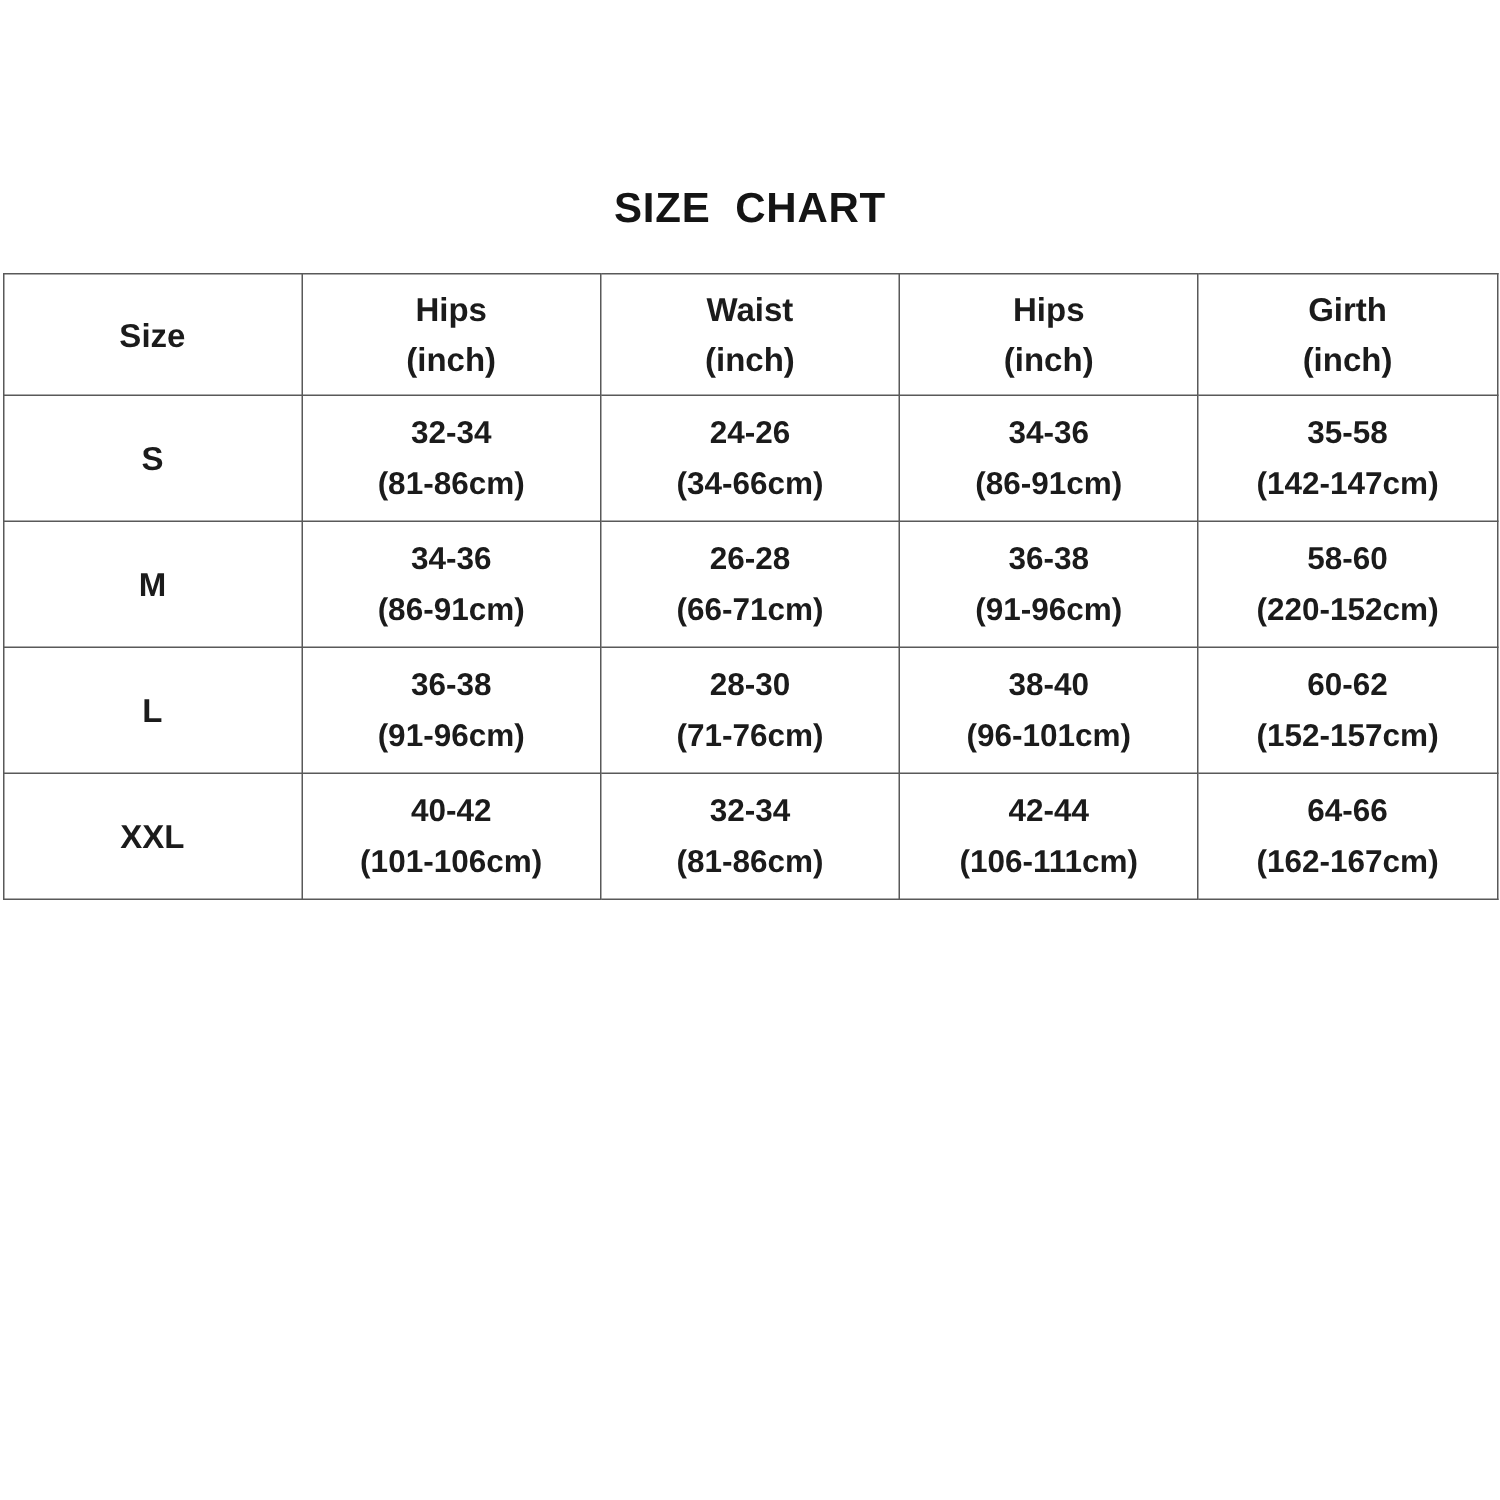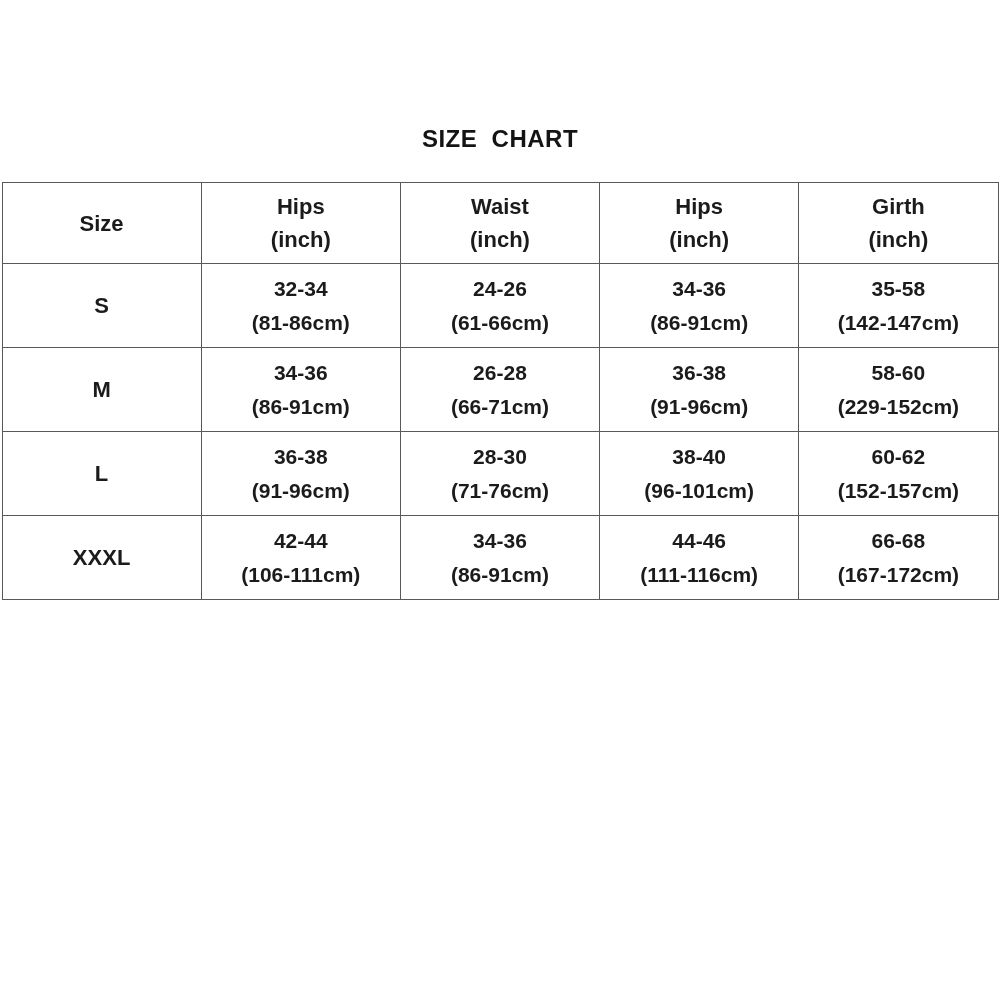--- a/index.html
+++ b/index.html
@@ -13,21 +13,21 @@
   }
   .page {
     width: 1000px;
     height: 1000px;
     background: #ffffff;
     overflow: hidden;
   }
   .title {
     margin-top: 122px;
     text-align: center;
-    font-size: 24px;
+    font-size: 28px;
     font-weight: bold;
     letter-spacing: 0.5px;
     white-space: pre;
     line-height: 34px;
     color: #141414;
   }
   table.size-chart {
     width: 997px;
     margin: 26px auto 0 auto;
     border-collapse: collapse;
@@ -100,21 +100,21 @@
     </thead>
     <tbody>
         <tr>
           <td class="size-cell">S</td>
           <td>
             <div class="inch-line">32-34</div>
             <div class="cm-line">(81-86cm)</div>
           </td>
           <td>
             <div class="inch-line">24-26</div>
-            <div class="cm-line">(61-66cm)</div>
+            <div class="cm-line">(34-66cm)</div>
           </td>
           <td>
             <div class="inch-line">34-36</div>
             <div class="cm-line">(86-91cm)</div>
           </td>
           <td>
             <div class="inch-line">35-58</div>
             <div class="cm-line">(142-147cm)</div>
           </td>
         </tr>
@@ -127,21 +127,21 @@
           <td>
             <div class="inch-line">26-28</div>
             <div class="cm-line">(66-71cm)</div>
           </td>
           <td>
             <div class="inch-line">36-38</div>
             <div class="cm-line">(91-96cm)</div>
           </td>
           <td>
             <div class="inch-line">58-60</div>
-            <div class="cm-line">(229-152cm)</div>
+            <div class="cm-line">(220-152cm)</div>
           </td>
         </tr>
         <tr>
           <td class="size-cell">L</td>
           <td>
             <div class="inch-line">36-38</div>
             <div class="cm-line">(91-96cm)</div>
           </td>
           <td>
             <div class="inch-line">28-30</div>
@@ -150,34 +150,34 @@
           <td>
             <div class="inch-line">38-40</div>
             <div class="cm-line">(96-101cm)</div>
           </td>
           <td>
             <div class="inch-line">60-62</div>
             <div class="cm-line">(152-157cm)</div>
           </td>
         </tr>
         <tr>
-          <td class="size-cell">XXXL</td>
+          <td class="size-cell">XXL</td>
+          <td>
+            <div class="inch-line">40-42</div>
+            <div class="cm-line">(101-106cm)</div>
+          </td>
+          <td>
+            <div class="inch-line">32-34</div>
+            <div class="cm-line">(81-86cm)</div>
+          </td>
           <td>
             <div class="inch-line">42-44</div>
             <div class="cm-line">(106-111cm)</div>
           </td>
           <td>
-            <div class="inch-line">34-36</div>
-            <div class="cm-line">(86-91cm)</div>
-          </td>
-          <td>
-            <div class="inch-line">44-46</div>
-            <div class="cm-line">(111-116cm)</div>
-          </td>
-          <td>
-            <div class="inch-line">66-68</div>
-            <div class="cm-line">(167-172cm)</div>
+            <div class="inch-line">64-66</div>
+            <div class="cm-line">(162-167cm)</div>
           </td>
         </tr>
       </tbody>
   </table>
 
 </div>
 
 </body></html>

